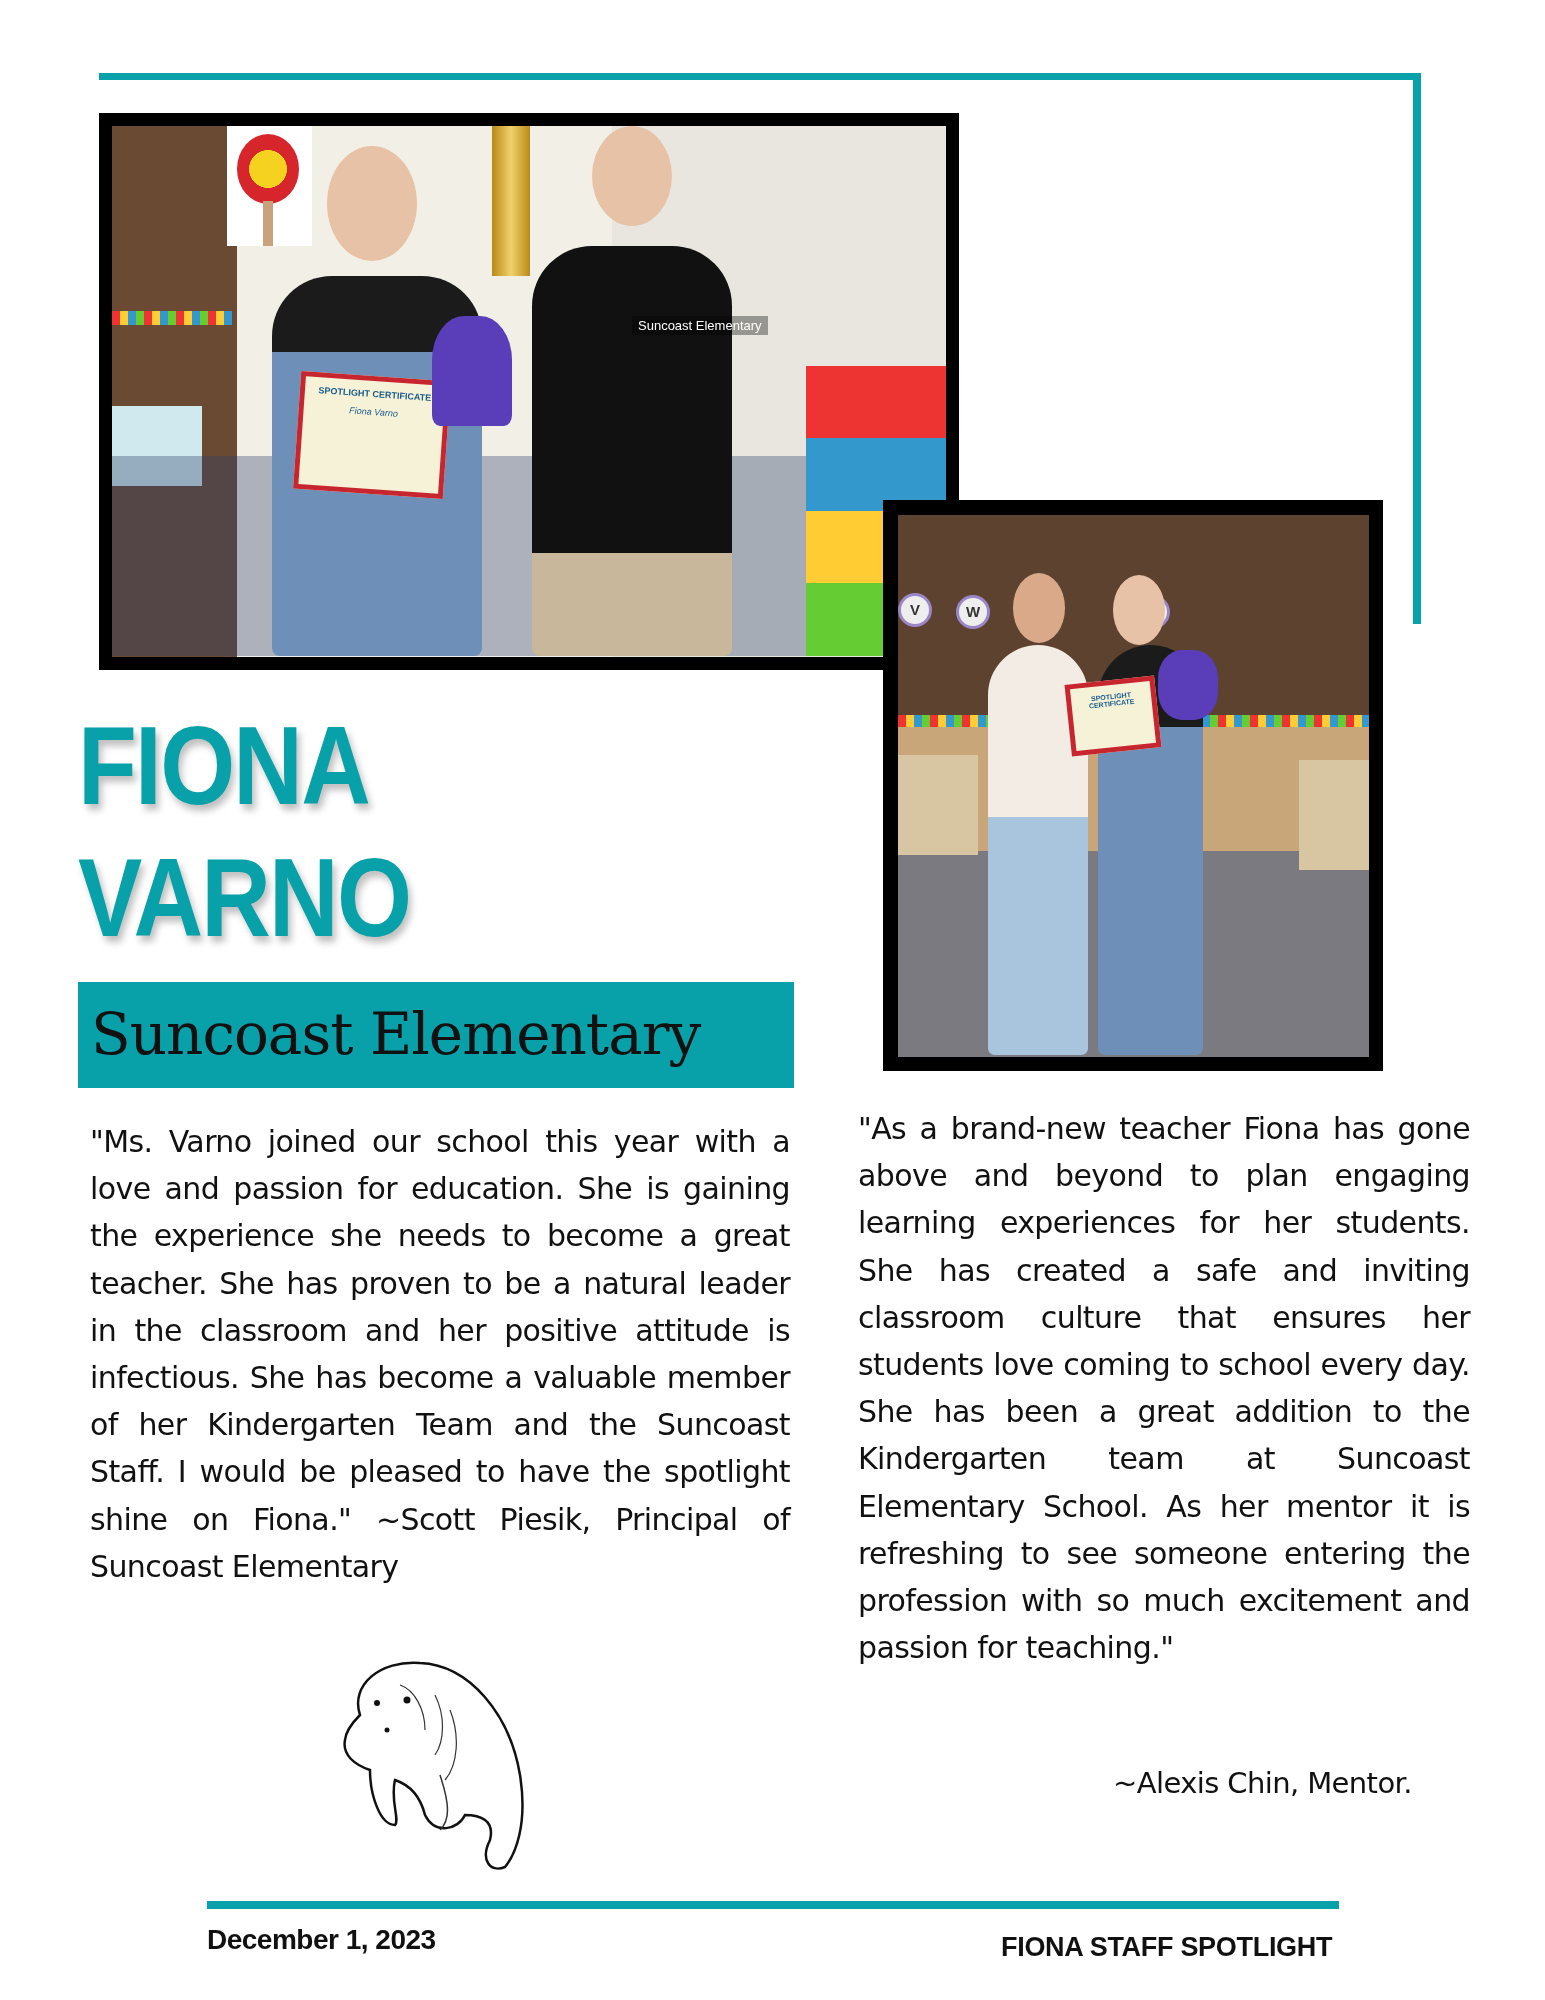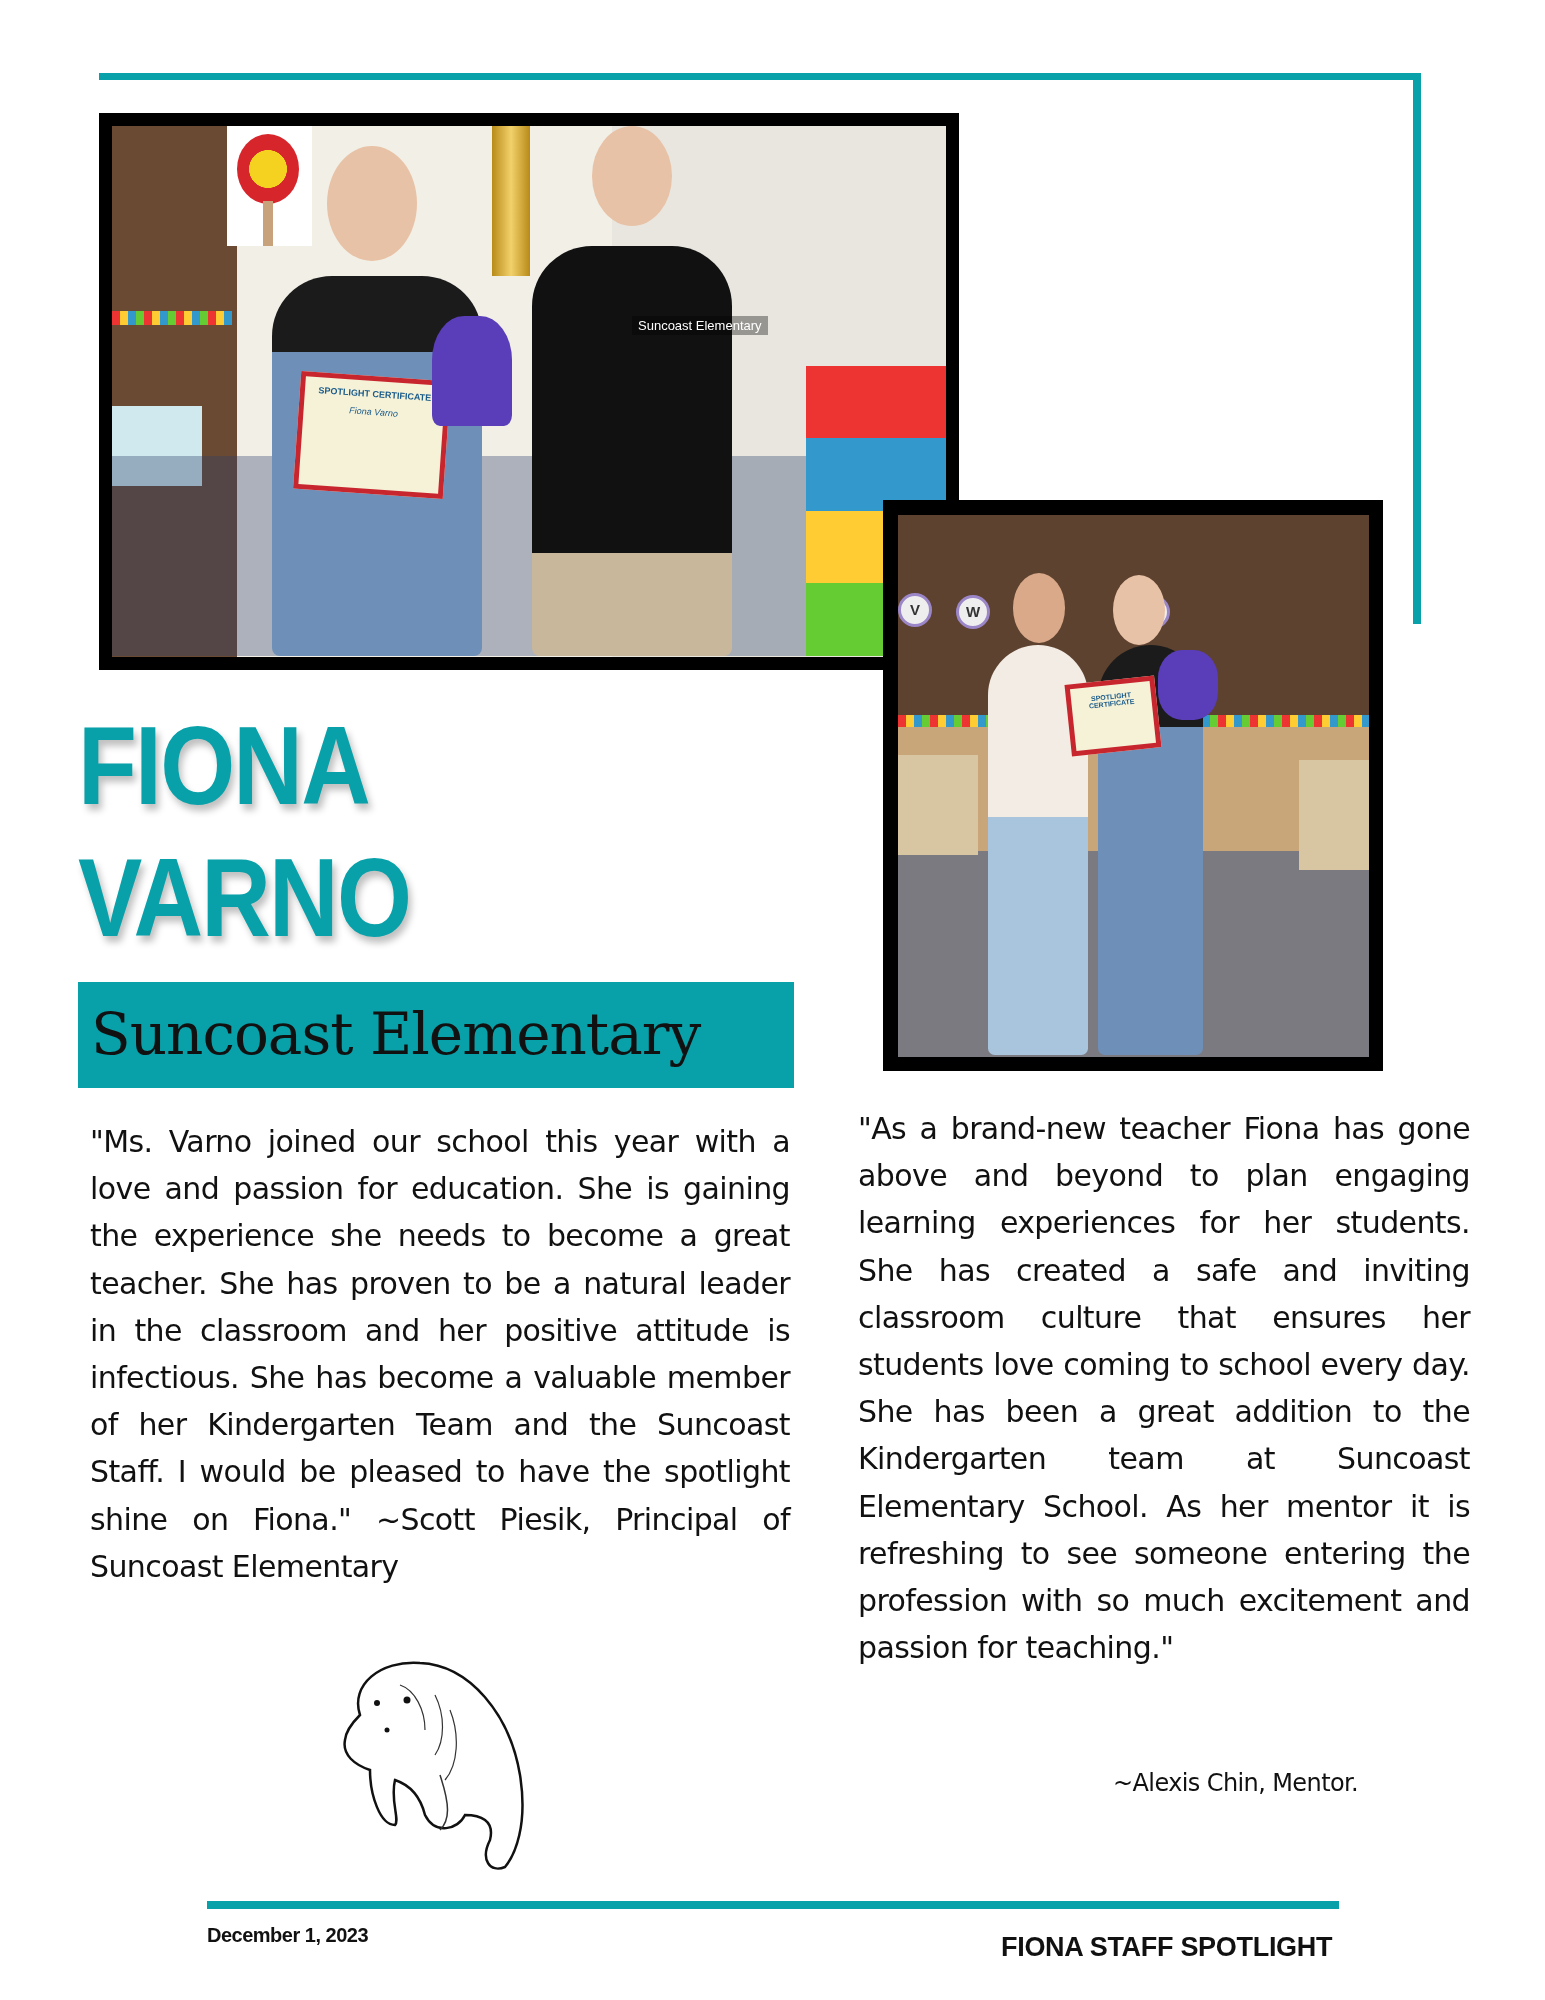--- a/index.html
+++ b/index.html
@@ -35,28 +35,28 @@
      text-shadow: 4px 6px 8px rgba(0,0,0,0.25); transform:scaleX(0.86); transform-origin:left top; }
 
   .school-box { position:absolute; left:78px; top:982px; width:716px; height:106px; background:#09a1a9; }
   .school-name { position:absolute; left:13px; top:18px; font-family:"DejaVu Serif", serif;
      font-size:58px; color:#111; letter-spacing:-1px; white-space:nowrap; }
 
   .quote { position:absolute; font-family:"DejaVu Sans", sans-serif; font-size:30px; line-height:47.2px;
      text-align:justify; color:#111; letter-spacing:-0.6px; }
   .quote-left { left:90px; top:1118px; width:700px; }
   .quote-right { left:858px; top:1105px; width:612px; }
-  .attr-right { position:absolute; left:1113px; top:1760px; font-size:24px; line-height:47px;
+  .attr-right { position:absolute; left:1113px; top:1760px; font-size:29px; line-height:47px;
      letter-spacing:-0.6px; white-space:nowrap; }
 
   .manatee { position:absolute; left:340px; top:1655px; width:190px; height:220px; }
 
   .bottom-rule { position:absolute; left:207px; top:1901px; width:1132px; height:8px; background:#09a1a9; }
   .footer-date { position:absolute; left:207px; top:1924px; font-family:"Liberation Sans", sans-serif;
-     font-weight:bold; font-size:20px; letter-spacing:-0.5px; }
+     font-weight:bold; font-size:28px; letter-spacing:-0.5px; }
   .footer-brand { position:absolute; left:1001px; top:1932px; font-family:"Liberation Sans", sans-serif;
      font-weight:bold; font-size:27px; letter-spacing:-0.3px; }
 </style>
 </head>
 <body>
 
 <div class="frame-top"></div>
 <div class="frame-right"></div>
 
 <div class="photo photo1" title="Fiona Varno holding a Staff Spotlight certificate and flowers with Principal Scott Piesik in a classroom">

